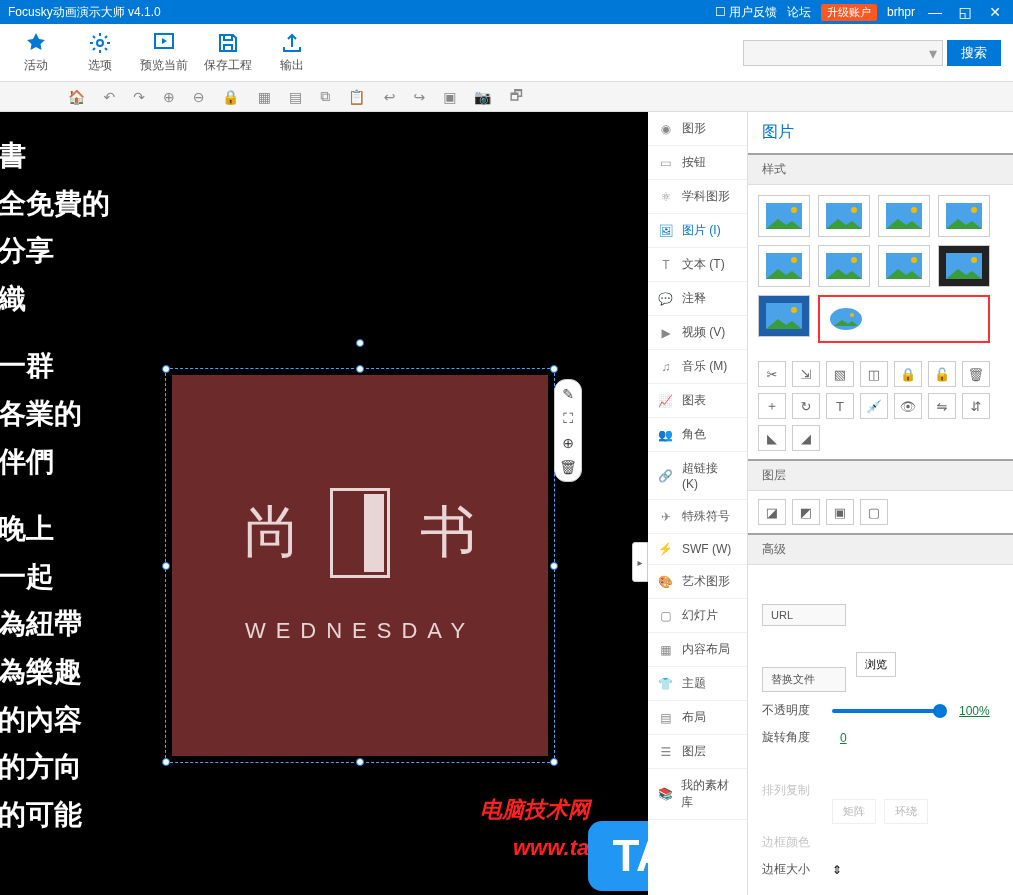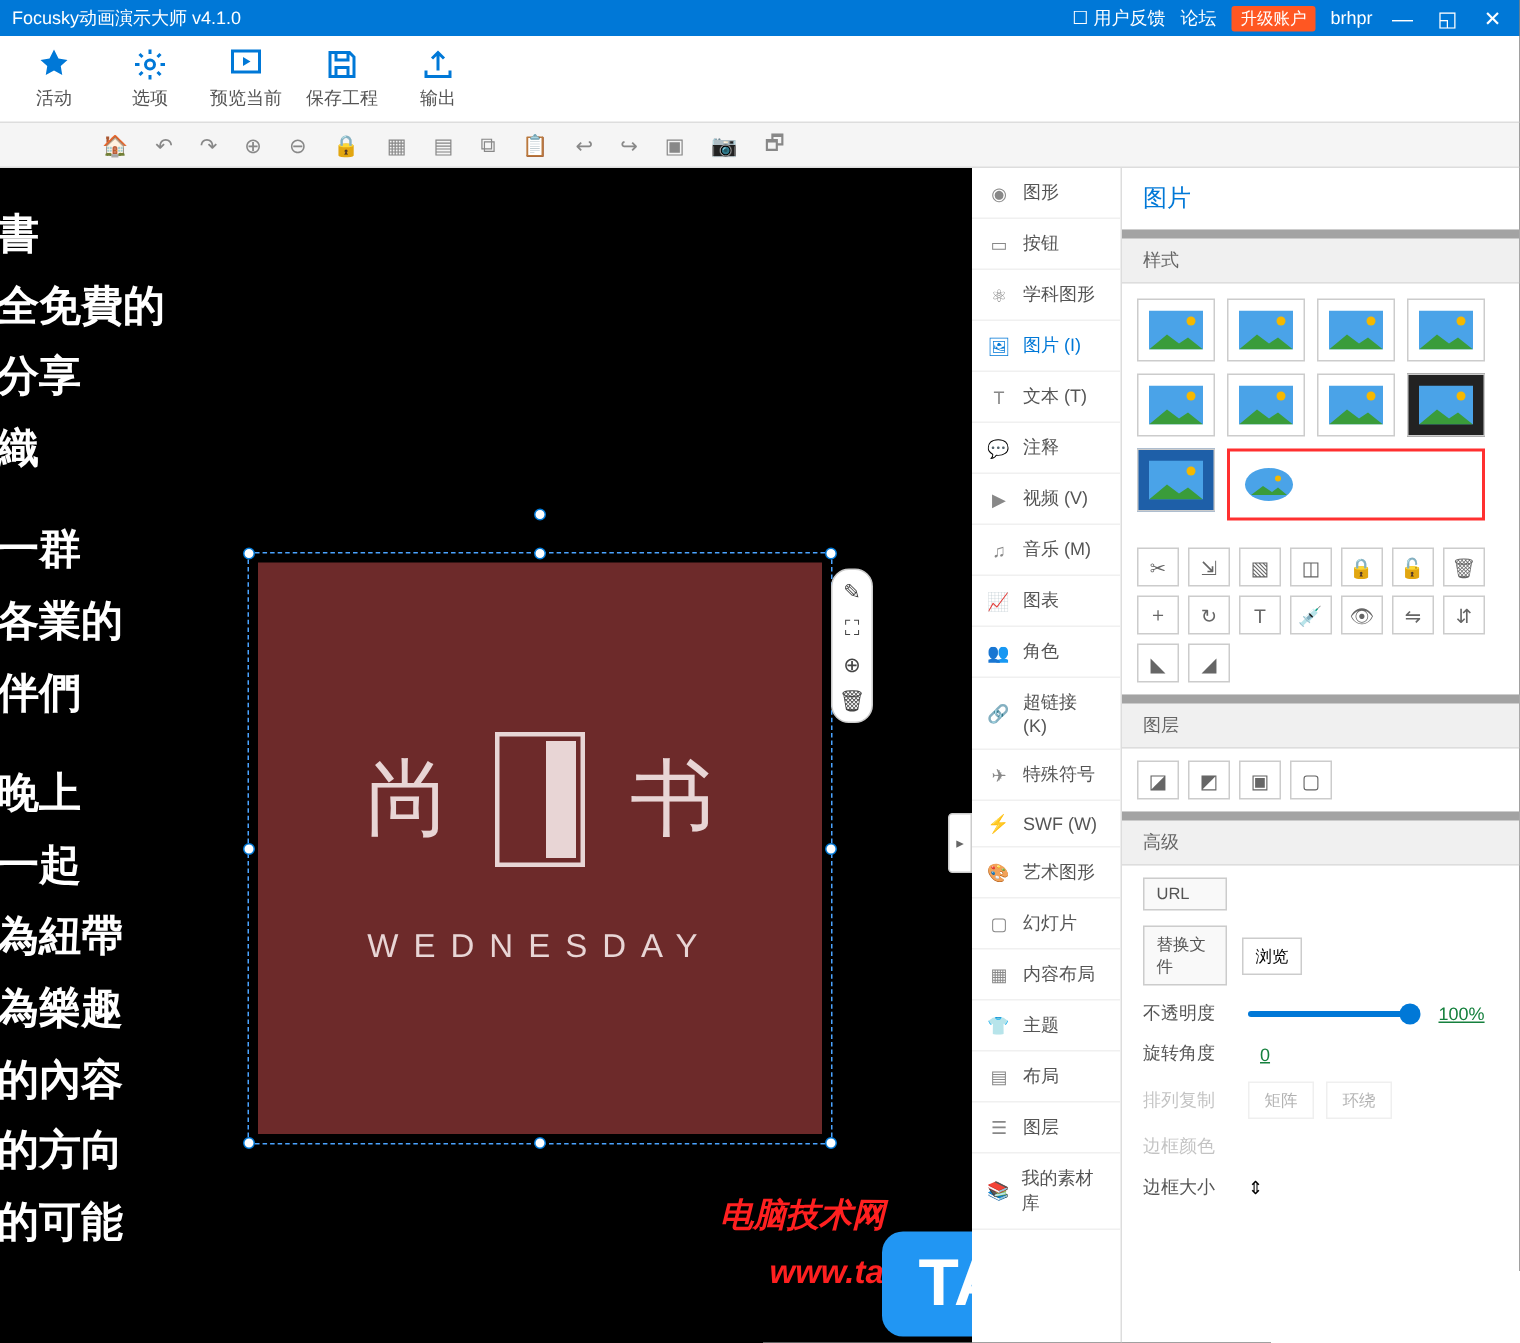--- a/index.html
+++ b/index.html
@@ -54,43 +54,43 @@
 .insert-panel { width: 100px; border-right: 1px solid #ddd; background: #fff; overflow-y: auto; }
 .insert-item { display: flex; align-items: center; gap: 8px; padding: 8px 10px; font-size: 12px; color: #555; cursor: pointer; border-bottom: 1px solid #f0f0f0; }
 .insert-item.active { color: #0078d7; }
 .insert-item .ii { width: 16px; text-align: center; color: #888; }
 .insert-item.active .ii { color: #0078d7; }
 
 .collapse-handle { position: absolute; left: 632px; top: 430px; width: 16px; height: 40px; background: #fff; border: 1px solid #ccc; border-radius: 3px 0 0 3px; display: flex; align-items: center; justify-content: center; font-size: 10px; color: #666; cursor: pointer; }
 
 .props-panel { flex: 1; background: #fff; overflow-y: auto; font-size: 12px; }
 .props-title { color: #0078d7; font-size: 16px; padding: 10px 14px; }
-.section-header { background: #f0f0f0; padding: 6px 14px; color: #666; border-top: 6px solid #a3a3a3; border-bottom: 1px solid #ddd; }
+.section-header { background: #f0f0f0; padding: 6px 14px; color: #666; border-top: 2px solid #a3a3a3; border-bottom: 1px solid #ddd; }
 .style-grid { padding: 10px; display: grid; grid-template-columns: repeat(4, 52px); gap: 8px; }
 .style-thumb { width: 52px; height: 42px; border: 1px solid #ccc; display: flex; align-items: center; justify-content: center; background: #fff; cursor: pointer; }
 .style-thumb.dark { background: #222; }
 .style-thumb.blue { background: #1e5fa8; }
 .style-thumb.round svg { border-radius: 50%; }
 .style-thumb svg { width: 36px; height: 26px; }
 .style-row-highlight { grid-column: 2 / span 3; border: 2px solid #ff3030; height: 48px; display: flex; align-items: center; }
 .edit-grid { padding: 8px 10px; display: flex; flex-wrap: wrap; gap: 6px; }
 .edit-btn { width: 28px; height: 26px; border: 1px solid #ccc; background: #fff; display: flex; align-items: center; justify-content: center; font-size: 13px; color: #666; cursor: pointer; }
 .layer-grid { padding: 8px 10px; display: flex; gap: 6px; }
 .adv-section { padding: 8px 14px; }
 .adv-row { display: flex; align-items: center; gap: 10px; margin-bottom: 10px; }
-.adv-label { width: 56px; color: #555; border: 1px solid #ccc; padding: 4px 8px; background: #f9f9f9; font-size: 11px; }
+.adv-label { width: 84px; color: #555; border: 1px solid #ccc; padding: 4px 8px; background: #f9f9f9; font-size: 11px; margin-top: 31px; }
 .adv-label-plain { width: 60px; color: #555; font-size: 12px; }
 .url-input { flex: 1; border: 1px solid #ccc; padding: 4px 6px; color: #aaa; font-size: 11px; }
 .browse-btn { border: 1px solid #ccc; padding: 4px 8px; background: #fff; cursor: pointer; font-size: 11px; }
 .slider { flex: 1; height: 4px; background: #0078d7; position: relative; border-radius: 2px; }
 .slider::after { content: ""; position: absolute; right: -6px; top: -5px; width: 14px; height: 14px; border-radius: 50%; background: #0078d7; }
 .slider-val { text-decoration: underline; color: #15803d; margin-left: 8px; min-width: 40px; }
 .adv-btn-row { display: flex; gap: 8px; }
 .adv-btn { border: 1px solid #ccc; padding: 4px 10px; background: #fff; font-size: 11px; cursor: pointer; }
-.adv-btn.faded { opacity: 0.3; }
+.adv-btn.faded { opacity: 0.3; margin-top: 43px; }
 
 .mini-img { fill: #4aa3e8; }
 .mini-sun { fill: #f5b800; }
 .mini-grass { fill: #3a9c3a; }
 </style>
 </head>
 <body>
 
 <div class="titlebar">
   <div class="titlebar-left">
@@ -133,20 +133,26 @@
         <path fill="none" stroke="#0078d7" stroke-width="2" d="M4 4h13l3 3v13H4z M8 4v5h8V4 M8 14h8v6H8z"></path>
       </svg>
       <span>保存工程</span>
     </div>
   <div class="tb-item">
       <svg viewBox="0 0 24 24">
         <path fill="none" stroke="#0078d7" stroke-width="2" d="M12 16V4M8 8l4-4 4 4M4 16v4h16v-4"></path>
       </svg>
       <span>输出</span>
     </div>
+  <div class="search-area">
+    <div class="search-wrap">
+      <input class="search-input" style="">
+    </div>
+    <button class="search-btn">搜索</button>
+  </div>
 </div>
 
 <div class="sub-toolbar">
   <span class="ico">🏠</span>
   <span class="ico">↶</span>
   <span class="ico">↷</span>
   <span class="ico">⊕</span>
   <span class="ico">⊖</span>
   <span class="ico">🔒</span>
   <span class="ico">▦</span>

